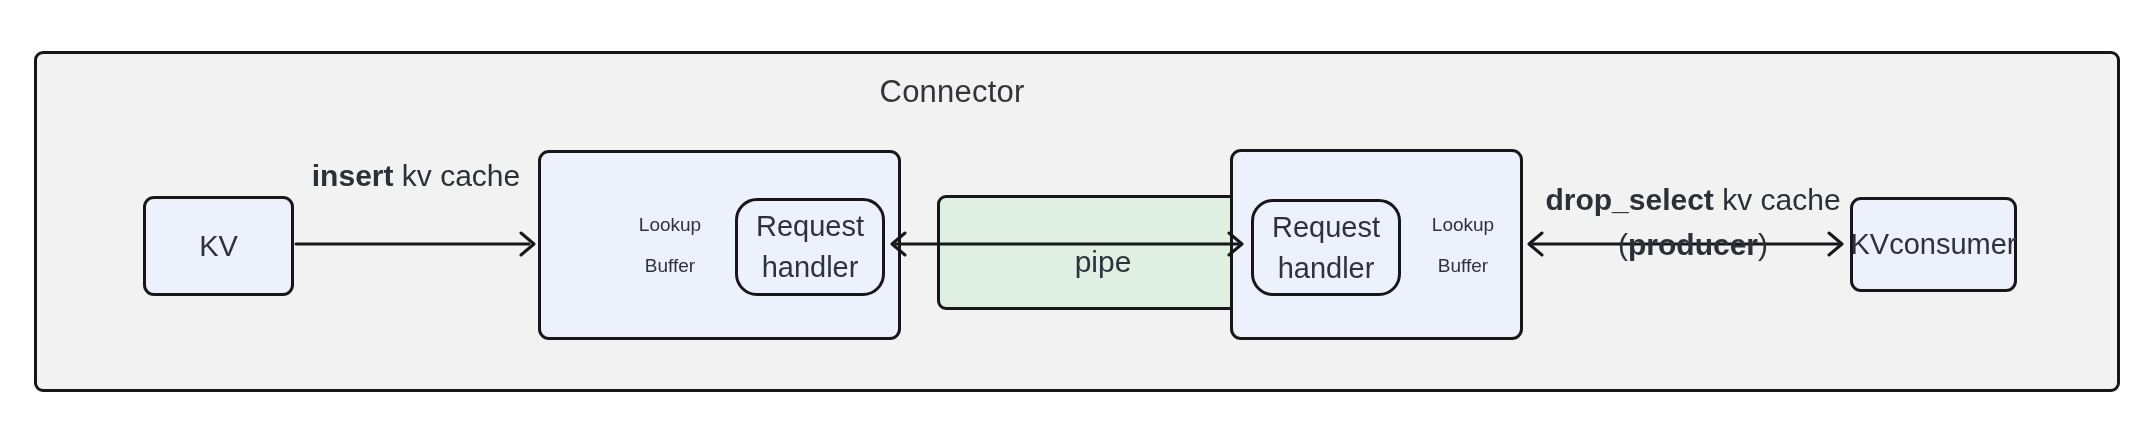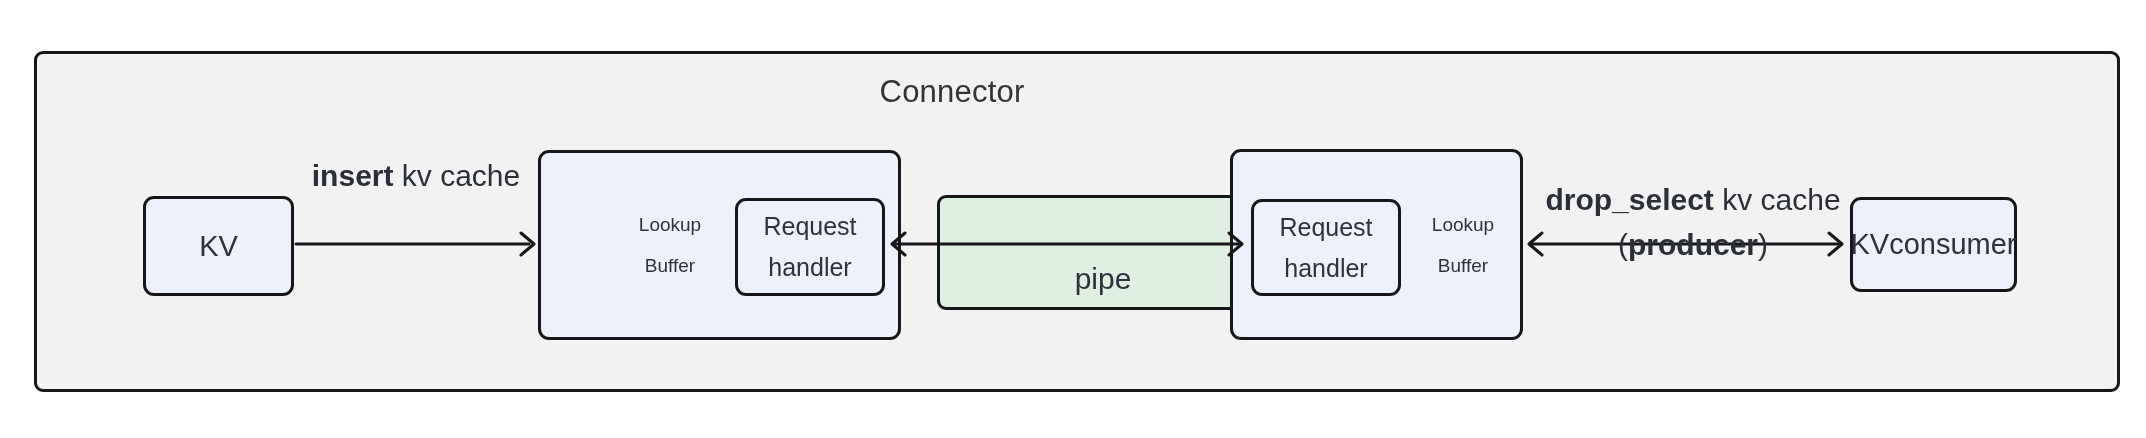--- a/index.html
+++ b/index.html
@@ -46,27 +46,27 @@
   }
   .node-kv-producer   { left: 143px;  top: 196px; width: 151px; height: 100px; }
   .node-lookup-left   { left: 538px;  top: 150px; width: 363px; height: 190px; display: block; }
   .node-lookup-right  { left: 1230px; top: 149px; width: 293px; height: 191px; display: block; }
   .node-kv-consumer   { left: 1850px; top: 197px; width: 167px; height: 95px;  }
   .inner-node {
     position: absolute;
     box-sizing: border-box;
     background: var(--node-fill, #edf1fb);
     border: 3px solid var(--stroke, #17171a);
-    border-radius: 11px;
+    border-radius: 22px;
     display: flex;
     flex-direction: column;
     align-items: center;
     justify-content: center;
     text-align: center;
-    font-size: 25px;
+    font-size: 29px;
     line-height: 41px;
   }
   .rh-left  { right: 13px; top: 45px; width: 150px; height: 98px; }
   .rh-right { left: 18px;  top: 47px; width: 150px; height: 97px; }
   .buffer-label {
     position: absolute;
     top: 50%;
     transform: translate(-50%, -50%);
     text-align: center;
     font-size: 19px;
@@ -79,21 +79,21 @@
     position: absolute;
     left: 937px; top: 195px;
     width: 332px; height: 115px;
     box-sizing: border-box;
     background: var(--pipe-fill, #dff0e2);
     border: 3px solid var(--stroke, #17171a);
     border-radius: 9px;
     display: flex;
     align-items: flex-end;
     justify-content: center;
-    padding-bottom: 13px;
+    padding-bottom: 30px;
     font-size: 30px;
     line-height: 30px;
   }
   .edge-label {
     position: absolute;
     top: 153px;
     transform: translateX(-50%);
     text-align: center;
     font-size: 30px;
     line-height: 45px;

